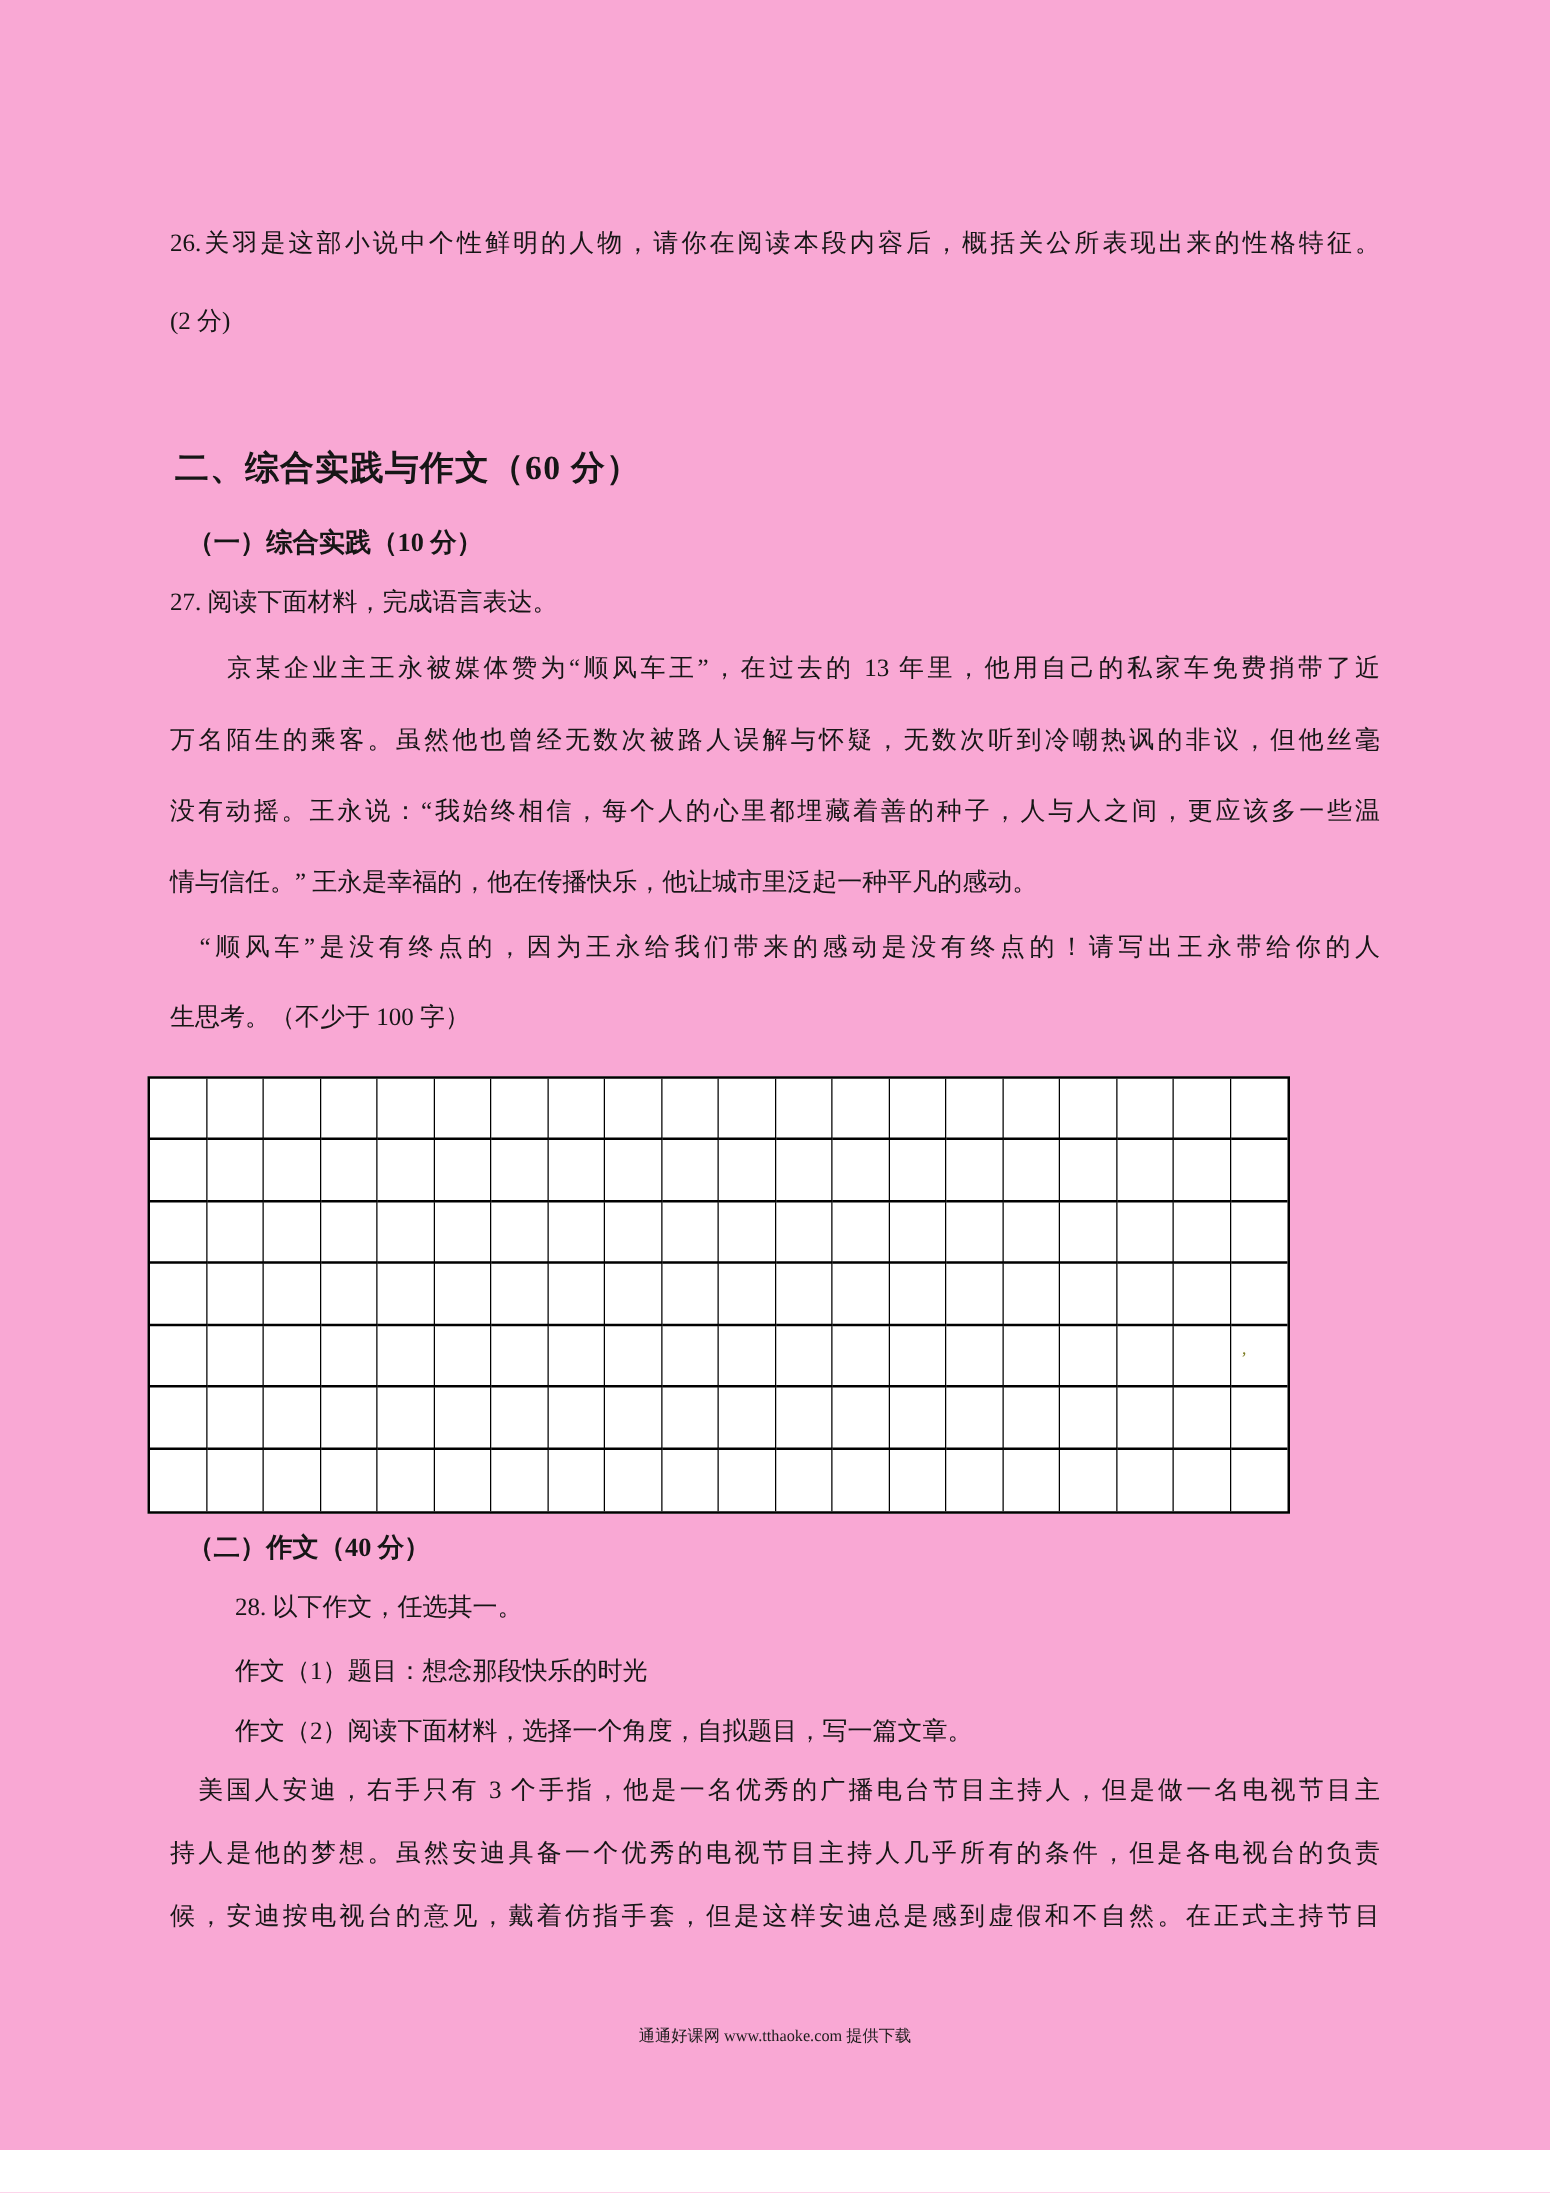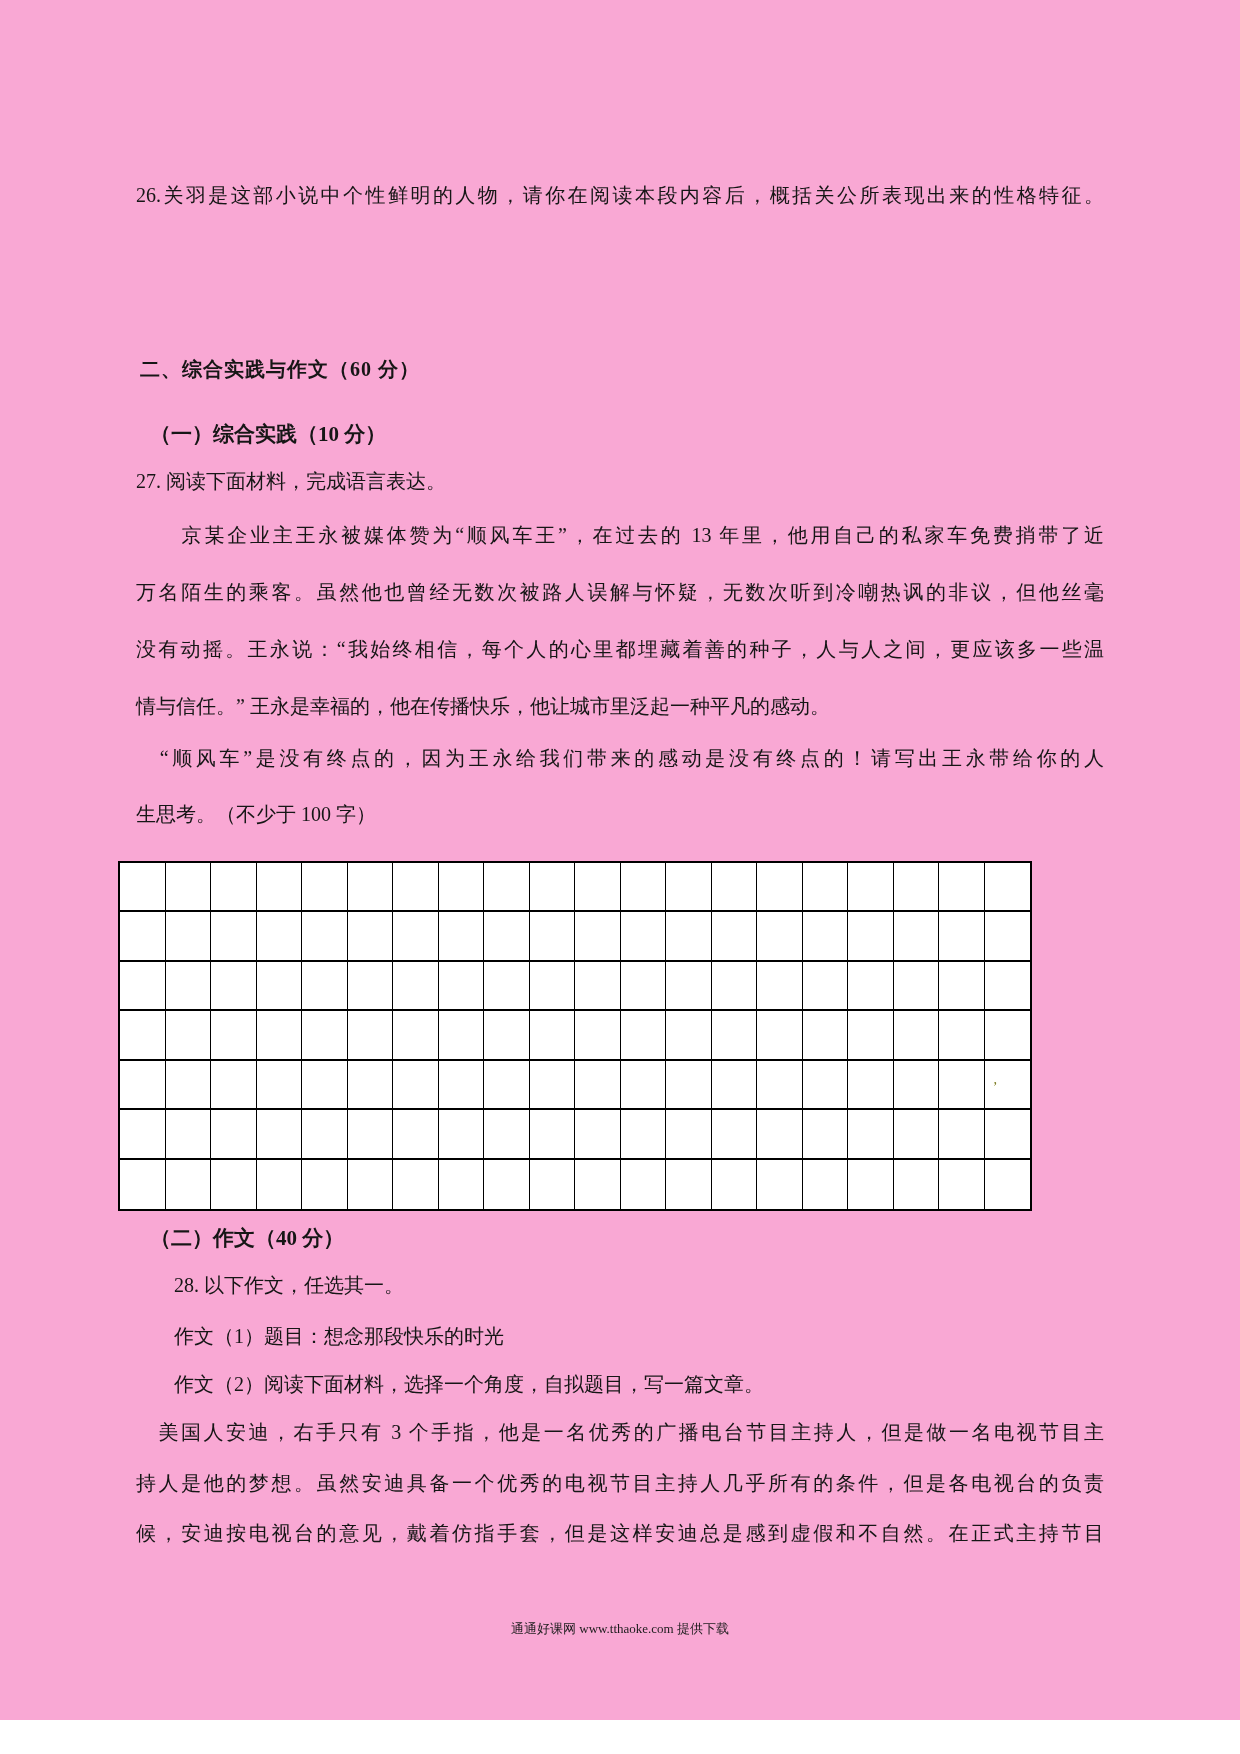--- a/index.html
+++ b/index.html
@@ -11,23 +11,23 @@
     background: #f9a8d4;
     font-family: "Liberation Serif", "DejaVu Serif", serif;
     color: #161616;
     overflow: hidden;
   }
   .abs { position: absolute; }
   .body-text { font-size: 20px; }
   .block { width: 968px; }
   .jline { text-align: justify; text-align-last: justify; }
   .sline { text-align: left; text-align-last: left; }
-  .h-main { font-size: 20px; font-weight: bold; letter-spacing: 1px; }
+  .h-main { font-size: 27px; font-weight: bold; letter-spacing: 1px; }
   .h-sub  { font-size: 21px; font-weight: bold; }
-  .indent-34 { margin-left: 38px; }
+  .indent-34 { margin-left: 52px; }
   .writing-grid {
     position: absolute;
     left: 118px;
     top: 861px;
     width: 914px;
     height: 350px;
     box-sizing: border-box;
     border: 2px solid #000;
     display: grid;
     grid-template-columns: repeat(20, 1fr);
@@ -58,20 +58,21 @@
     color: #1c1c1c;
   }
 </style>
 </head>
 <body>
 
 <div class="page">
 
   <div class="abs body-text block" style="left:136px; top:164px;">
     <div class="jline" style="line-height:62px;">26.关羽是这部小说中个性鲜明的人物，请你在阅读本段内容后，概括关公所表现出来的性格特征。</div>
+    <div class="sline" style="line-height:62px;">(2 分)</div>
   </div>
 
   <div class="abs h-main" style="left:140px; top:356px;">二、综合实践与作文（60 分）</div>
 
   <div class="abs h-sub" style="left:150px; top:420px;">（一）综合实践（10 分）</div>
 
   <div class="abs body-text" style="left:136px; top:468px;">27. 阅读下面材料，完成语言表达。</div>
 
   <div class="abs body-text block" style="left:136px; top:507px;">
     <div class="jline" style="line-height:57px;">　　京某企业主王永被媒体赞为“顺风车王”，在过去的 13 年里，他用自己的私家车免费捎带了近</div>

